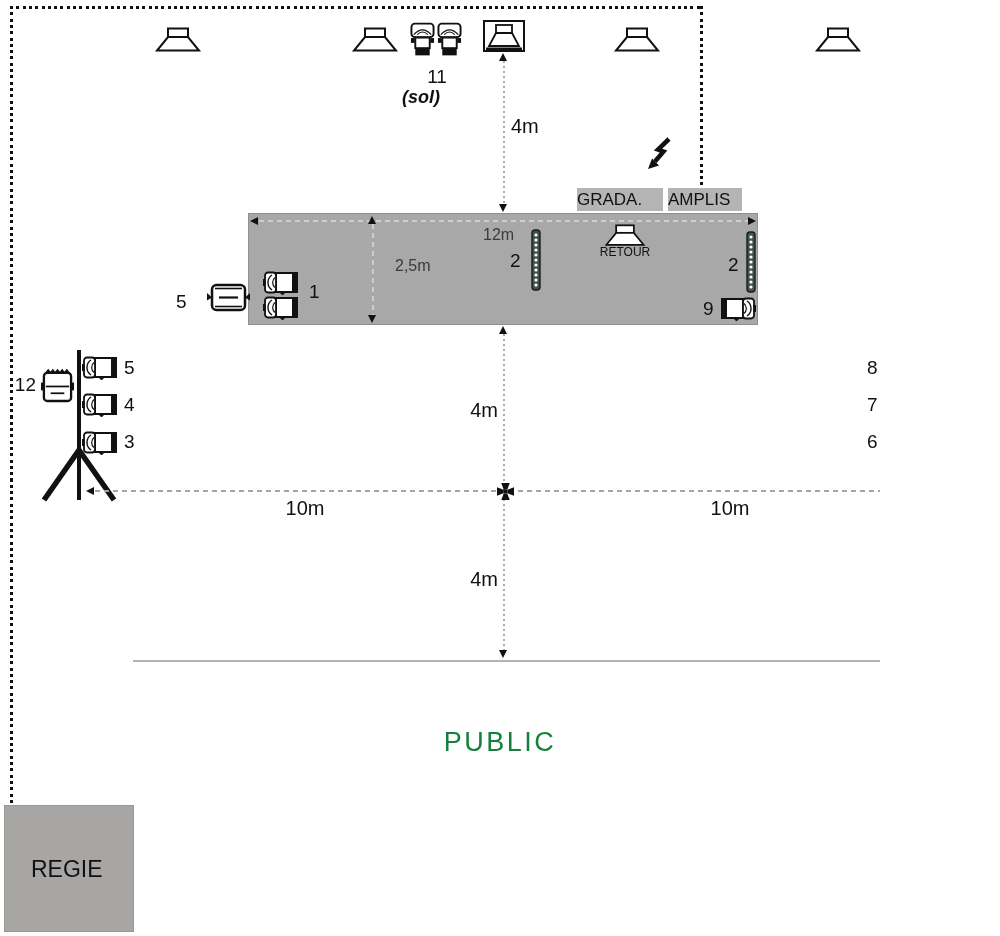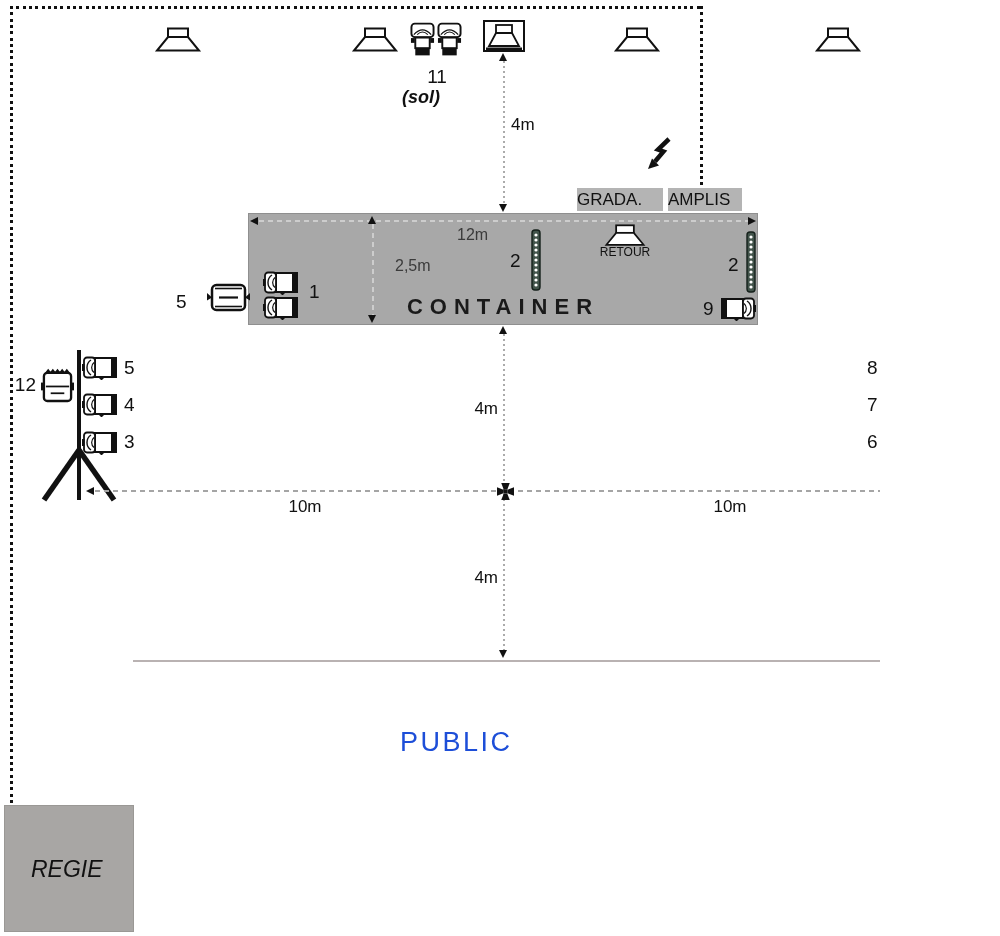--- a/index.html
+++ b/index.html
@@ -1,19 +1,19 @@
 <!DOCTYPE html>
 <html style="--container-fill: #a8a8a8; --container-border: #8f8f8f; --label-box-fill: #b4b4b4; --regie-fill: #a8a6a4; --led-strip-fill: #42544b; --dash-on-white: #a5a5a5; --dash-on-gray: #cdcdcd; --ground-line: #b9b2b2;"><head>
 <meta charset="utf-8">
 <style>
   html,body{margin:0;padding:0;background:#fff;}
   .canvas{position:relative;width:880px;height:936px;background:#fff;overflow:hidden;
           font-family:"Liberation Sans",sans-serif;color:#111;}
   .icon{position:absolute;}
-  .lbl{position:absolute;font-size:17px;line-height:1.15;color:#111;white-space:nowrap;}
+  .lbl{position:absolute;font-size:20px;line-height:1.15;color:#111;white-space:nowrap;}
   .num{font-size:19px;}
   .dim{font-size:16px;color:#3b3b3b;}
   
   .dot-h{position:absolute;height:3px;
          background:repeating-linear-gradient(to right,#111 0 3px,transparent 3px 6.3px);}
   .dot-v{position:absolute;width:3px;
          background:repeating-linear-gradient(to bottom,#111 0 3px,transparent 3px 6.3px);}
   
   .dash-h{position:absolute;height:2px;
           background:repeating-linear-gradient(to right,var(--dash-on-white,#a5a5a5) 0 5px,transparent 5px 9px);}
@@ -28,25 +28,25 @@
   .arr.up{border-left:4.5px solid transparent;border-right:4.5px solid transparent;border-bottom:8px solid #111;}
   .arr.down{border-left:4.5px solid transparent;border-right:4.5px solid transparent;border-top:8px solid #111;}
   .arr.lt{border-top:4.5px solid transparent;border-bottom:4.5px solid transparent;border-right:8px solid #111;}
   .arr.rt{border-top:4.5px solid transparent;border-bottom:4.5px solid transparent;border-left:8px solid #111;}
   .container{position:absolute;left:248px;top:213px;width:510px;height:112px;
              background:var(--container-fill,#a8a8a8);border:1px solid var(--container-border,#8f8f8f);box-sizing:border-box;}
   .gbox{position:absolute;height:23px;background:var(--label-box-fill,#b4b4b4);
         font-size:17px;line-height:23px;color:#111;}
   .title-container{position:absolute;left:248px;width:510px;top:294px;text-align:center;
                    font-size:22px;font-weight:bold;letter-spacing:7px;color:#1a1a1a;}
-  .public{position:absolute;left:400px;width:200px;top:727px;text-align:left;
-          font-size:27px;letter-spacing:2.5px;color:#1d4ed8;}
+  .public{position:absolute;left:400px;width:200px;top:727px;text-align:center;
+          font-size:27px;letter-spacing:2.5px;color:#15803d;}
   .regie{position:absolute;left:4px;top:805px;width:130px;height:127px;
          background:var(--regie-fill,#a8a6a4);border:1px solid #9a9895;box-sizing:border-box;}
-  .regie span{position:absolute;left:26px;top:50px;font-size:23px;color:#111;font-style:italic;}
+  .regie span{position:absolute;left:26px;top:50px;font-size:23px;color:#111;}
   .ground{position:absolute;left:133px;top:660px;width:747px;height:1.5px;background:var(--ground-line,#b9b2b2);}
   .sol{font-style:italic;font-weight:600;}
 </style>
 </head>
 <body>
 
 <div class="canvas">
 
   <svg width="0" height="0" style="position:absolute" aria-hidden="true">
     <defs>
@@ -166,41 +166,40 @@
   <svg class="icon" style="left:646px;top:137px;width:26px;height:38px">
       <use href="#sym-bolt"></use>
     </svg>
   <div class="gbox" style="left:577px;top:188px;width:86px">GRADA.</div>
   <div class="gbox" style="left:668px;top:188px;width:74px">AMPLIS</div>
 
   <div class="container"></div>
   <div class="arr lt" style="left:250px;top:217px"></div>
   <div class="dash-h on-gray" style="left:259px;top:220px;width:490px"></div>
   <div class="arr rt" style="left:748px;top:217px"></div>
-  <div class="lbl dim" style="left:457px;top:226px">12m</div>
+  <div class="lbl dim" style="left:483px;top:226px">12m</div>
 
   <div class="arr up" style="left:368px;top:216px"></div>
   <div class="dash-v" style="left:372px;top:224px;height:92px"></div>
   <div class="arr down" style="left:368px;top:315px"></div>
   <div class="lbl dim" style="left:395px;top:257px">2,5m</div>
 
   <div class="lbl num" style="left:510px;top:250px">2</div>
   <svg class="icon" style="left:531px;top:229px;width:10px;height:62px">
       <use href="#sym-ledstrip"></use>
     </svg>
   <svg class="icon" style="left:602px;top:224px;width:46px;height:23px">
       <use href="#sym-speaker"></use>
     </svg>
   <div class="lbl" style="left:583px;top:246px;width:84px;text-align:center;font-size:12px">RETOUR</div>
   <div class="lbl num" style="left:728px;top:254px">2</div>
   <svg class="icon" style="left:746px;top:231px;width:10px;height:62px">
       <use href="#sym-ledstrip"></use>
     </svg>
 
-  <div class="title-container">CONTAINER</div>
 
   <svg class="icon" style="left:263px;top:270px;width:37px;height:25px">
       <use href="#sym-par-left"></use>
     </svg>
   <svg class="icon" style="left:263px;top:295px;width:37px;height:25px">
       <use href="#sym-par-left"></use>
     </svg>
   <div class="lbl num" style="left:309px;top:281px">1</div>
 
   <div class="lbl num" style="left:176px;top:291px">5</div>

